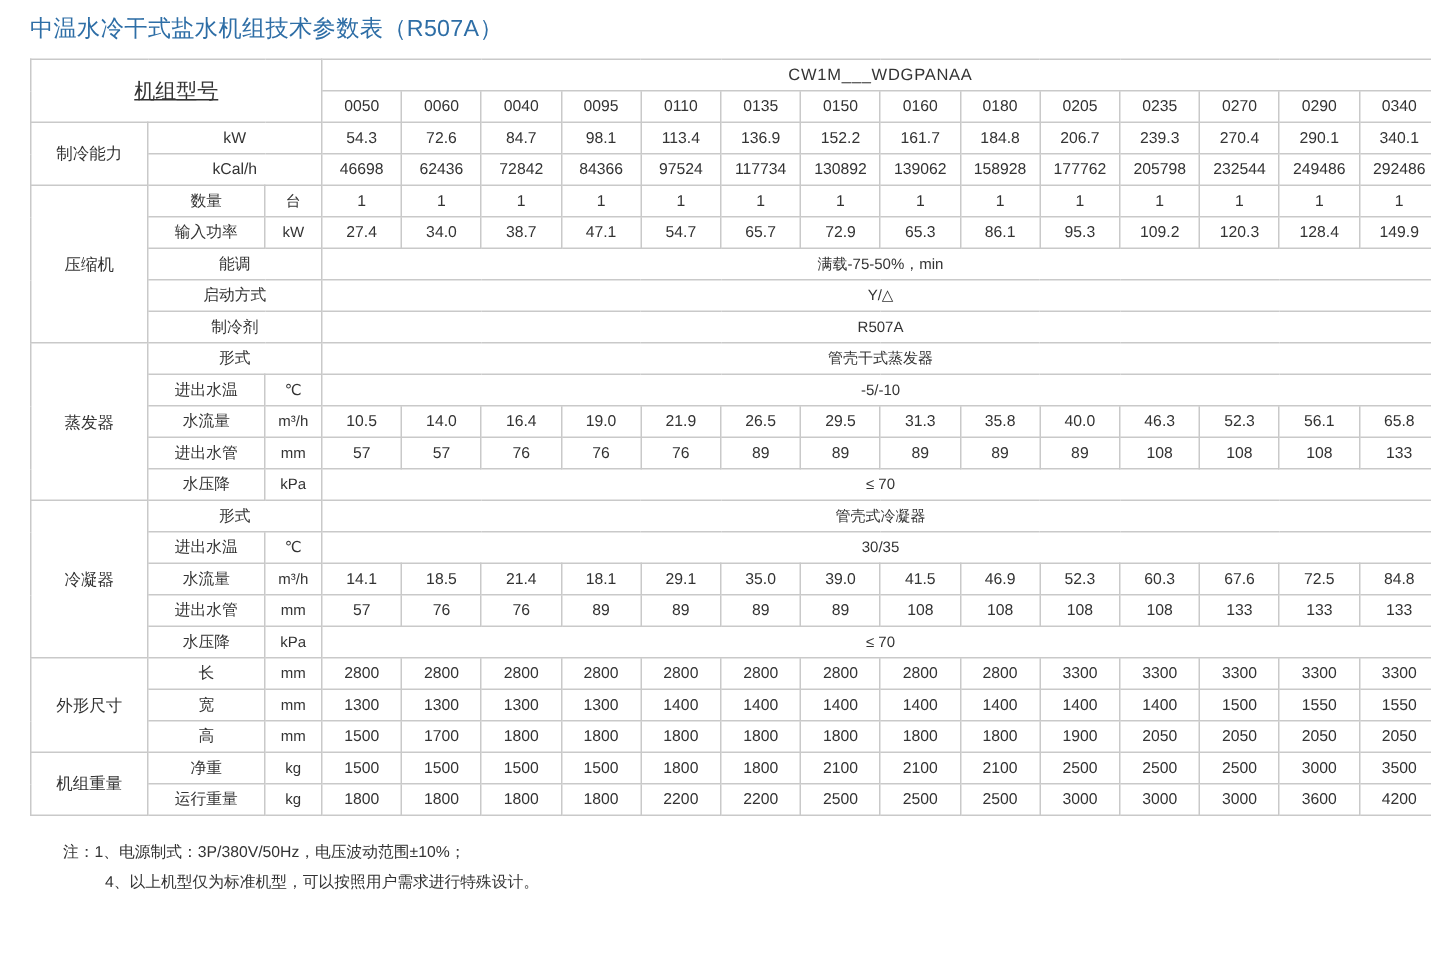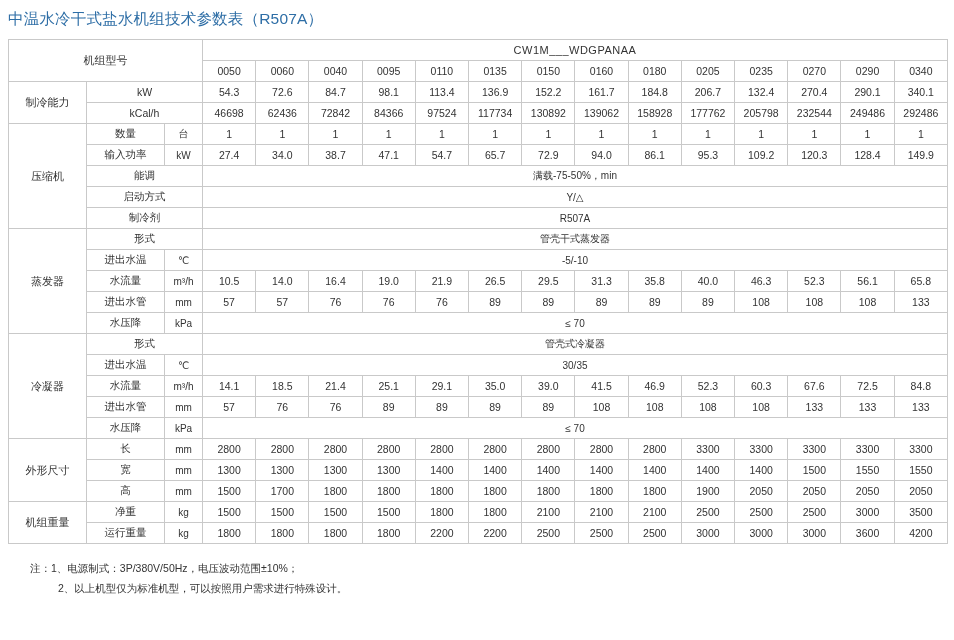--- a/index.html
+++ b/index.html
@@ -12,20 +12,21 @@
     height: 640px;
     font-family: "Liberation Sans", "DejaVu Sans", sans-serif;
     color: #333;
     overflow: hidden;
   }
   .page {
     width: 794px;
     height: 640px;
     position: relative;
     box-sizing: border-box;
+    padding-left: 12px;
   }
   .page-title {
     font-size: 15.5px;
     color: #2e6ea6;
     padding: 9px 0 9px 8px;
     letter-spacing: 0.2px;
     font-weight: normal;
     margin: 0;
   }
   table.spec {
@@ -54,21 +55,22 @@
   .lbl {
     background: #efefef;
     font-size: 10.5px;
   }
   .unit {
     background: #efefef;
     font-size: 10px;
   }
   .modelname {
     background: #efefef;
-    font-size: 11px;
+    font-size: 14px;
+    text-decoration: underline;
   }
   .modelcode {
     background: #efefef;
     font-size: 11px;
     letter-spacing: 0.5px;
     margin-top: 20px;
   }
   .colhd {
     background: #efefef;
     font-size: 10.5px;
@@ -150,21 +152,21 @@
         <td>54.3</td>
         <td>72.6</td>
         <td>84.7</td>
         <td>98.1</td>
         <td>113.4</td>
         <td>136.9</td>
         <td>152.2</td>
         <td>161.7</td>
         <td>184.8</td>
         <td>206.7</td>
-        <td>132.4</td>
+        <td>239.3</td>
         <td>270.4</td>
         <td>290.1</td>
         <td>340.1</td>
       </tr>
       <tr>
         <td class="lbl" colspan="2">kCal/h</td>
         <td>46698</td>
         <td>62436</td>
         <td>72842</td>
         <td>84366</td>
@@ -202,21 +204,21 @@
       <tr>
         <td class="lbl">输入功率</td>
         <td class="unit">kW</td>
         <td>27.4</td>
         <td>34.0</td>
         <td>38.7</td>
         <td>47.1</td>
         <td>54.7</td>
         <td>65.7</td>
         <td>72.9</td>
-        <td>94.0</td>
+        <td>65.3</td>
         <td>86.1</td>
         <td>95.3</td>
         <td>109.2</td>
         <td>120.3</td>
         <td>128.4</td>
         <td>149.9</td>
       </tr>
       <tr>
         <td class="lbl" colspan="2">能调</td>
         <td class="span-val" colspan="14">满载-75-50%，min</td>
@@ -291,21 +293,21 @@
         <td class="lbl">进出水温</td>
         <td class="unit">℃</td>
         <td class="span-val" colspan="14">30/35</td>
       </tr>
       <tr>
         <td class="lbl">水流量</td>
         <td class="unit">m³/h</td>
         <td>14.1</td>
         <td>18.5</td>
         <td>21.4</td>
-        <td>25.1</td>
+        <td>18.1</td>
         <td>29.1</td>
         <td>35.0</td>
         <td>39.0</td>
         <td>41.5</td>
         <td>46.9</td>
         <td>52.3</td>
         <td>60.3</td>
         <td>67.6</td>
         <td>72.5</td>
         <td>84.8</td>
@@ -428,17 +430,17 @@
         <td>4200</td>
       </tr>
     </tbody>
   </table>
 
   <div class="notes">
     <div class="note-line">
       <span class="note-head">注：</span><span class="note-item">1、电源制式：3P/380V/50Hz，电压波动范围±10%；</span>
     </div>
     <div class="note-line" style="padding-left:28px">
-      <span class="note-item">2、以上机型仅为标准机型，可以按照用户需求进行特殊设计。</span>
+      <span class="note-item">4、以上机型仅为标准机型，可以按照用户需求进行特殊设计。</span>
     </div>
   </div>
 
 </div>
 
 </body></html>

